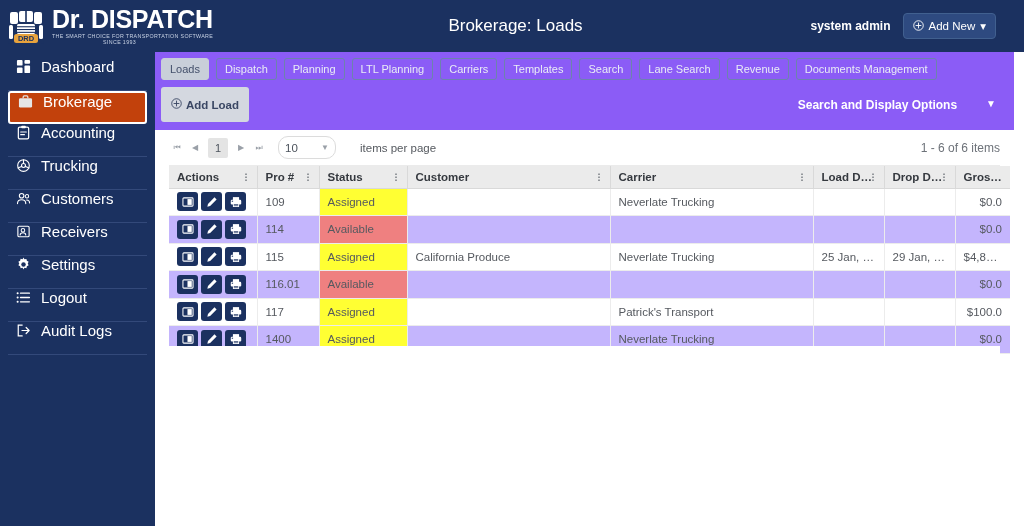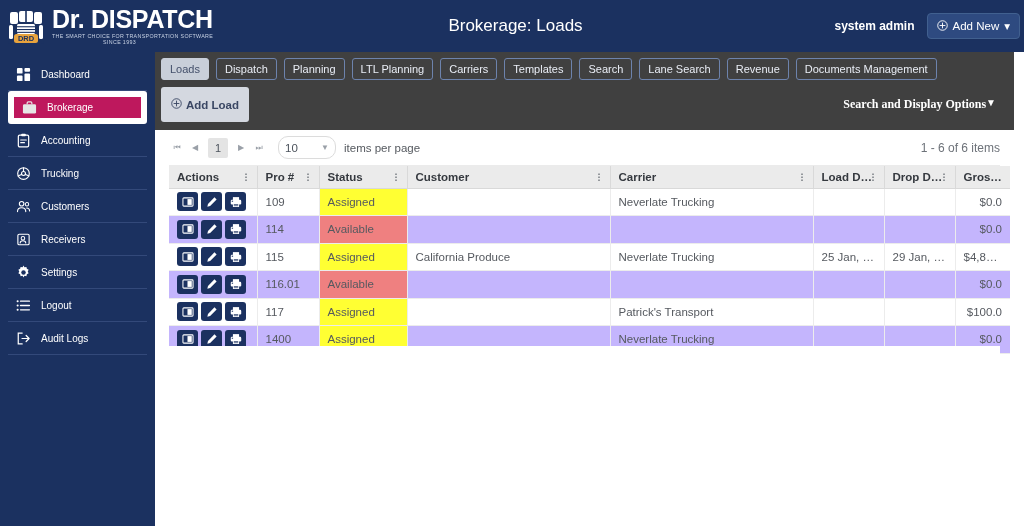--- a/index.html
+++ b/index.html
@@ -35,83 +35,82 @@
   .brand-sub2 {
     font-size: 5.3px; color: #c8d2e4; letter-spacing: 0.35px; white-space: nowrap;
     text-align: center; margin-top: 1px; padding-right: 26px;
   }
   .page-title {
     position: absolute; left: 0; right: 0; text-align: center;
     font-size: 17px; color: #ffffff; pointer-events: none; margin-left: 7px;
   }
   .topbar-right {
     margin-left: auto; display: flex; align-items: center; gap: 12px;
-    padding-right: 4px; position: relative; z-index: 6;
+    padding-right: 28px; position: relative; z-index: 6;
   }
   .user-name { font-size: 12px; font-weight: bold; color: #ffffff; white-space: nowrap; }
   .add-new-btn {
     display: flex; align-items: center; gap: 5px;
     background: #2e4a80; border: 1px solid #41608f; border-radius: 4px;
     color: #ffffff; font-size: 11.5px; padding: 5px 9px; cursor: pointer;
     white-space: nowrap;
   }
 
   
   .body { flex: 1; display: flex; min-height: 0; }
 
   
   .sidebar {
     width: 155px; min-width: 155px; background: #1b3160;
     padding-top: 6px;
     display: flex; flex-direction: column;
   }
   .nav-item {
-    display: flex; align-items: center; gap: 10px;
+    display: flex; align-items: flex-start; gap: 10px;
     height: 33px; margin: 0 8px; padding: 0 7px;
-    color: #ffffff; font-size: 10px; cursor: pointer;
+    color: #ffffff; font-size: 15px; cursor: pointer;
     border-bottom: 1px solid #33497a;
     position: relative;
   }
   .nav-item:last-child { }
   .nav-item.active {
-    background: #be185d;
-    border: 6px solid #ffffff;
+    background: #c2410c;
+    border: 2px solid #ffffff;
     border-radius: 3px;
   }
   .nav-icon { width: 16px; height: 16px; flex: 0 0 16px; display: flex; align-items: center; justify-content: center; }
   .nav-icon svg { width: 15px; height: 15px; display: block; }
 
   
   .main { flex: 1; background: #ffffff; display: flex; flex-direction: column; min-width: 0; }
 
   .tabbar {
-    background: #404040;
+    background: #8b5cf6;
     padding: 6px 0 8px 6px;
   }
   .tabs { display: flex; align-items: center; gap: 7px; flex-wrap: nowrap; }
   .tab {
     font-size: 11px; color: #e9edf5;
     border: 1px solid #6d83ad; border-radius: 3px;
     padding: 4px 8px; cursor: pointer; white-space: nowrap;
     background: transparent;
   }
   .tab.active { background: #c9cfd9; color: #44506b; border-color: #c9cfd9; }
 
   .subbar { display: flex; align-items: center; margin-top: 7px; padding-right: 18px; }
   .add-load-btn {
     display: flex; align-items: center; gap: 4px;
     background: #d4d8e0; color: #3a4764; border: none; border-radius: 3px;
     font-size: 11.5px; font-weight: bold; padding: 11px 10px; cursor: pointer;
     white-space: nowrap;
   }
   .sdo {
-    margin-left: auto; display: flex; align-items: flex-start; gap: 0;
+    margin-left: auto; display: flex; align-items: flex-start; gap: 29px;
     color: #ffffff; font-size: 12px; font-weight: bold; cursor: pointer;
     white-space: nowrap;
-    font-family: Liberation Serif, serif;
   }
   .caret-down { font-size: 10px; }
 
   
   .content {
     flex: 1; background: #ffffff; padding: 0 14px 0 14px; min-height: 0;
     display: flex; flex-direction: column;
   }
 
   .toolbar {
@@ -128,21 +127,21 @@
     font-size: 11px; color: #4c535c; background: #e4e4e4; border-radius: 2px;
     cursor: pointer; margin: 0 3px;
   }
   .page-size {
     margin-left: 11px;
     width: 58px; height: 23px; border: 1px solid #dcdcdc; border-radius: 10px;
     background: #fff; display: flex; align-items: center; justify-content: space-between;
     padding: 0 6px; font-size: 11.5px; color: #4c535c; cursor: pointer;
   }
   .page-size .caret { font-size: 8px; color: #9aa0a8; }
-  .ipp-label { margin-left: 8px; font-size: 11.5px; color: #55595f; }
+  .ipp-label { margin-left: 24px; font-size: 11.5px; color: #55595f; }
   .item-count { margin-left: auto; font-size: 12px; color: #6d7279; }
 
   
   .tablewrap { flex: 1; min-height: 0; }
   table.grid { width: 100%; border-collapse: collapse; table-layout: fixed; }
   table.grid th {
     background: #ebebeb; color: #35393f;
     font-size: 11.5px; font-weight: bold; text-align: left;
     height: 22px; padding: 0 8px;
     border-right: 1px solid #d9d9d9;

